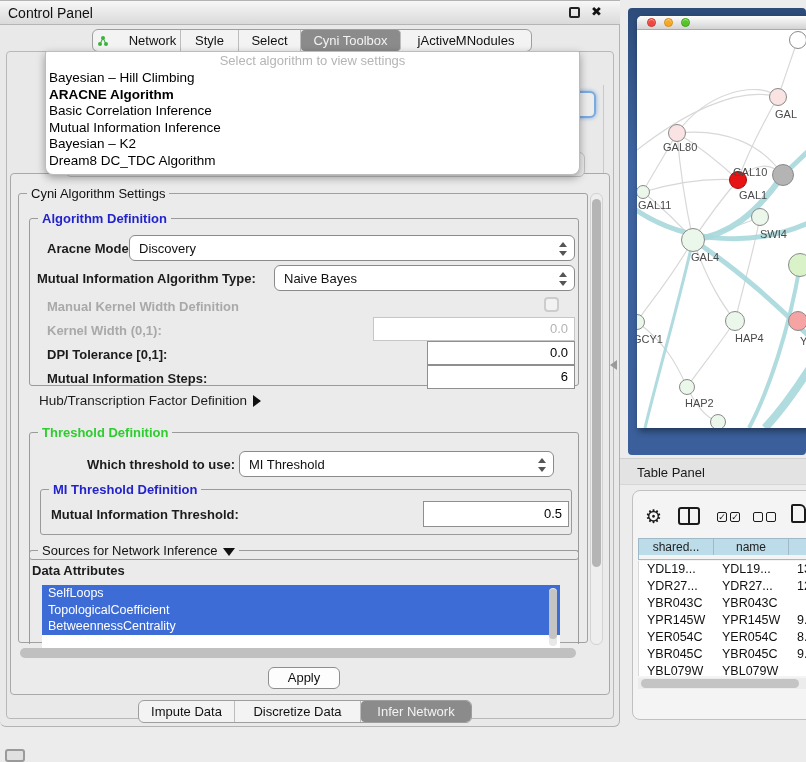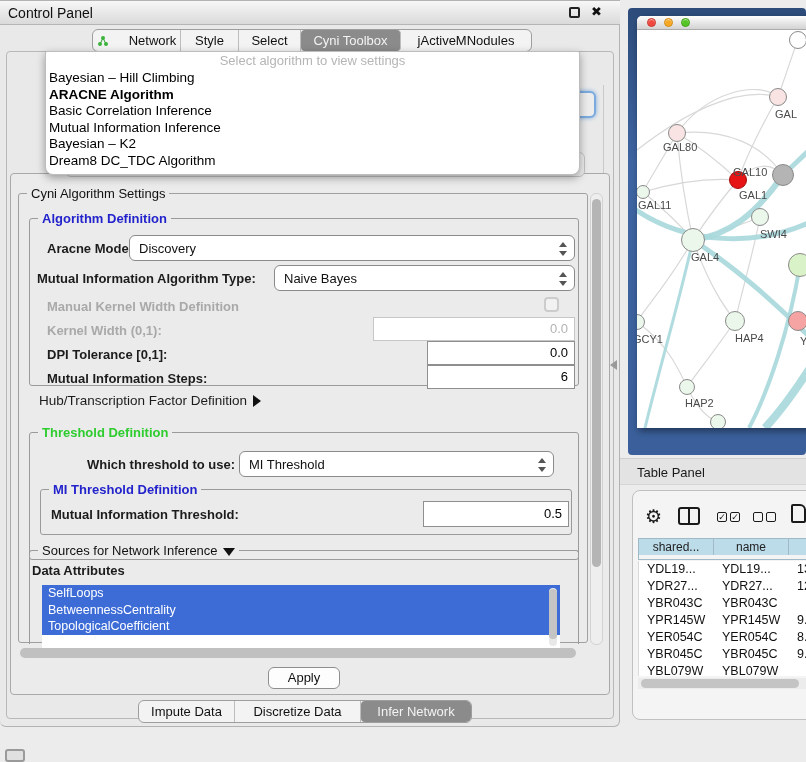--- a/index.html
+++ b/index.html
@@ -277,22 +277,22 @@
         </div>
       </div>
 
       <div class="fieldset" style="left:10px; top:356px; width:550px; height:94px; border-color:#9a9a9a; border-bottom:none; border-radius:3px 3px 0 0;">
         <span class="legend">
           <span>Sources for Network Inference</span><span class="tri-down"></span>
         </span>
         <span class="lbl" style="left:2px; top:12px;">Data Attributes</span>
         <div id="attr-list">
           <div class="row">SelfLoops</div>
+          <div class="row">TopologicalCoefficient</div>
           <div class="row">BetweennessCentrality</div>
-          <div class="row">TopologicalCoefficient</div>
           <div id="attr-scroll">
               <span class="thumb" style="position:absolute;"></span>
             </div>
         </div>
       </div>
     </div>
 
     <div id="v-scroll" class="abs">
         <span class="thumb"></span>
       </div>

